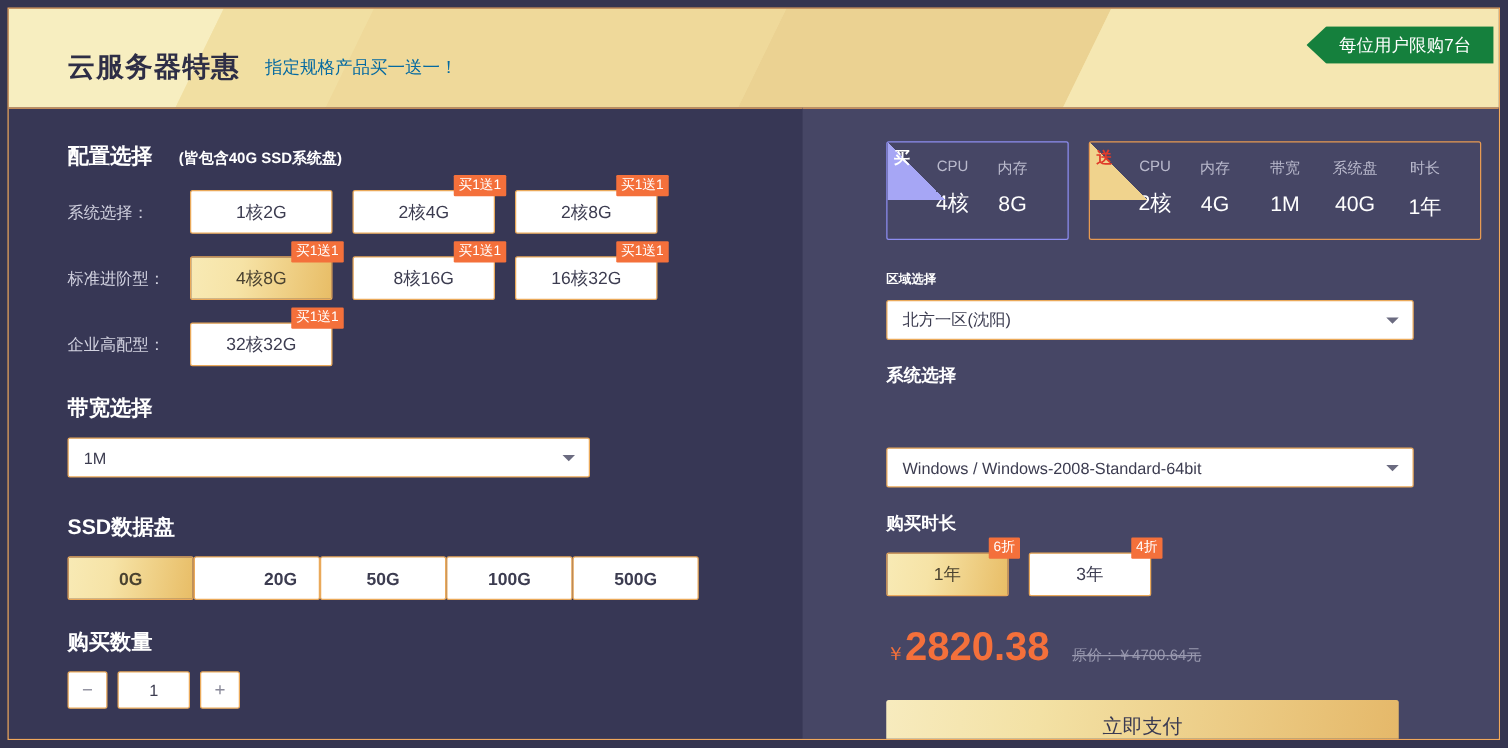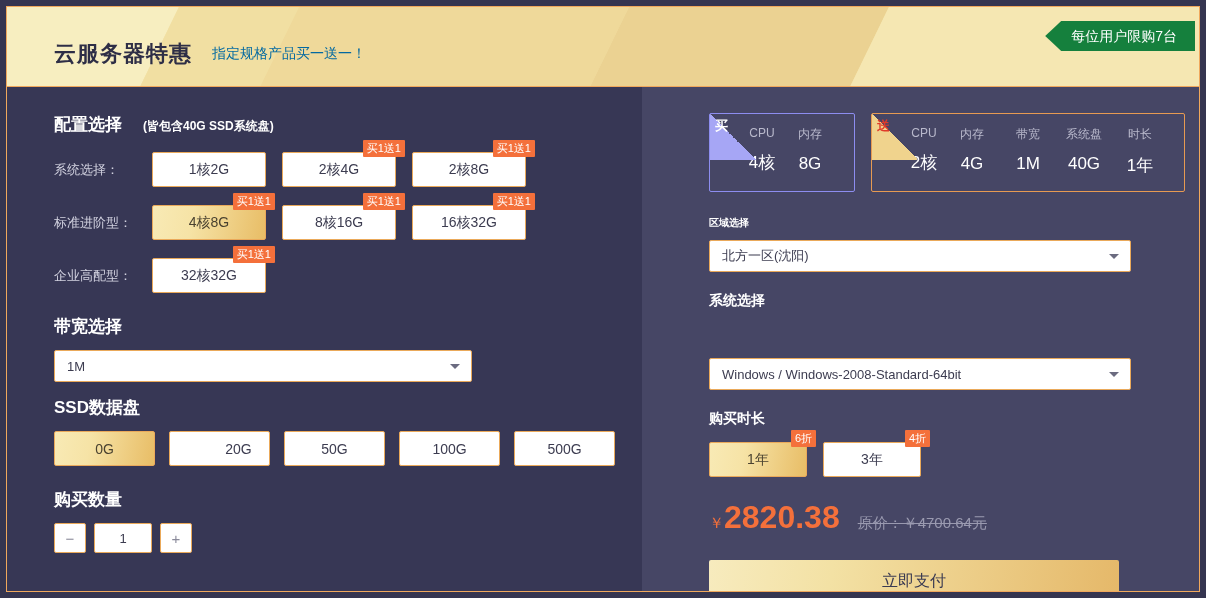--- a/index.html
+++ b/index.html
@@ -243,21 +243,21 @@
   .dur-opt.sel {
     background: linear-gradient(100deg, #f8eab5 0%, #f6e3a6 35%, #e8bd66 100%);
     color: #4a4230;
   }
 
   
   .price-line { display: flex; align-items: baseline; }
   .cur { color: #f4703b; font-size: 15px; }
   .price { color: #f4703b; font-size: 32px; font-weight: bold; letter-spacing: 0px; }
   .orig {
-    color: #9a9ab0; font-size: 15px; margin-left: 18px;
+    color: #9a9ab0; font-size: 12px; margin-left: 18px;
     text-decoration: line-through;
   }
 
   .pay-btn {
     width: 410px; height: 42px;
     background: linear-gradient(100deg, #f7ebbe 0%, #f3e1a4 30%, #e5b869 100%);
     border: none; border-radius: 2px;
     color: #3a3a52; font-size: 16px;
     display: flex; align-items: center; justify-content: center;
     cursor: pointer;
@@ -335,22 +335,22 @@
                 </div>
               </div>
             </div>
 
           <div class="sec-title" style="margin:22px 0 12px 0;">带宽选择</div>
           <div class="sel-box" style="width:418px;">
             <span>1M</span>
             <span class="caret"></span>
           </div>
 
-          <div class="sec-title" style="margin:14px 0 12px 0;">SSD数据盘</div>
-          <div id="ssd-opts" class="cfg-row" style="gap:14px;margin-bottom:13px;">
+          <div class="sec-title" style="margin:28px 0 12px 0;">SSD数据盘</div>
+          <div id="ssd-opts" class="cfg-row" style="gap:0;margin-bottom:13px;font-weight:bold;">
               <div class="opt sel" style="min-width: 101px;">
                 <span>0G</span>
               </div>
               <div class="opt" style="min-width: 101px; padding-left: 38px;">
                 <span>20G</span>
               </div>
               <div class="opt" style="min-width: 101px;">
                 <span>50G</span>
               </div>
               <div class="opt" style="min-width: 101px;">

